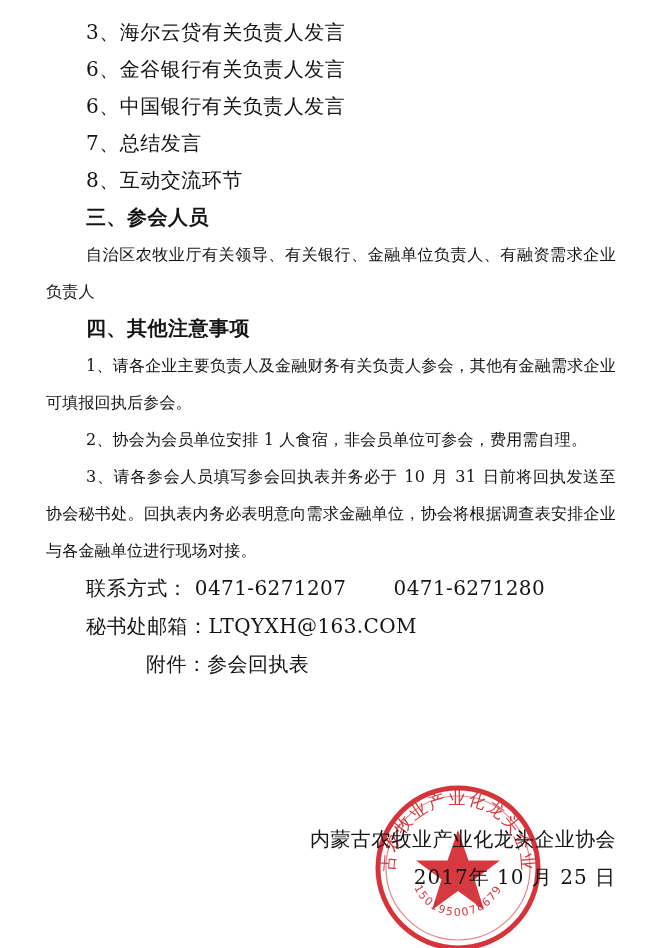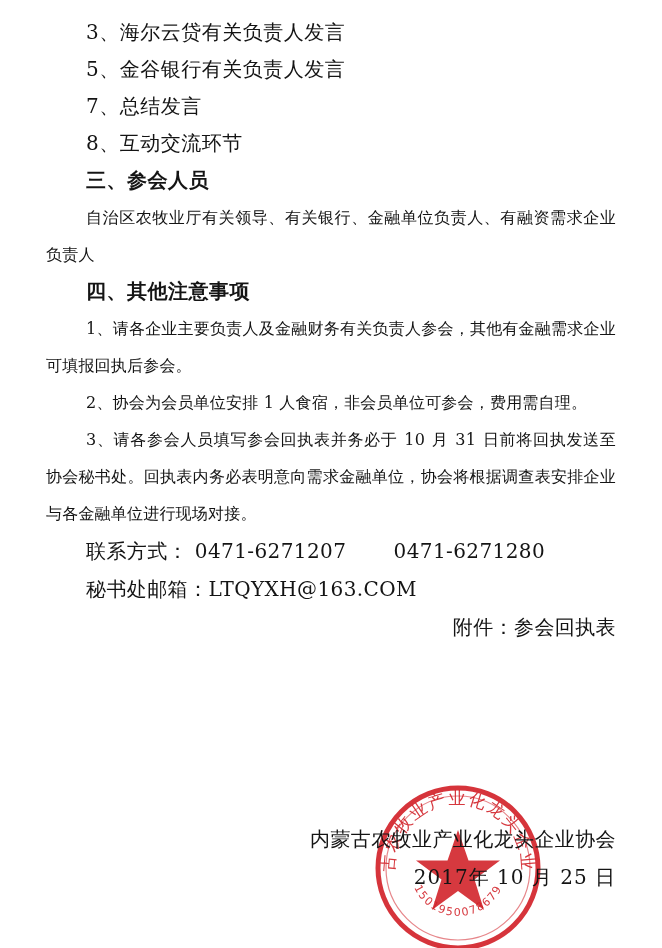--- a/index.html
+++ b/index.html
@@ -56,21 +56,20 @@
     text-indent: 40px;
     white-space: pre;
     color: #141414;
   }
   .attach {
     font-size: 20px;
     line-height: 38px;
     letter-spacing: 0.4px;
     text-indent: 100px;
     color: #141414;
-    text-align: right;
   }
   .signature-block {
     position: absolute;
     right: 46px;
     bottom: 52px;
     text-align: left;
     z-index: 3;
   }
   .sig-line {
     font-size: 20px;
@@ -101,21 +100,22 @@
   .seal svg {
     display: block;
   }
 </style>
 </head>
 <body>
 
 <div class="page">
 
   <div class="line indent-1">3、海尔云贷有关负责人发言</div>
-  <div class="line indent-1">5、金谷银行有关负责人发言</div>
+  <div class="line indent-1">6、金谷银行有关负责人发言</div>
+  <div class="line indent-1">6、中国银行有关负责人发言</div>
   <div class="line indent-1">7、总结发言</div>
   <div class="line indent-1">8、互动交流环节</div>
 
   <div class="line indent-1 bold">三、参会人员</div>
   <div class="para first">自治区农牧业厅有关领导、有关银行、金融单位负责人、有融资需求企业负责人</div>
 
   <div class="line indent-1 bold">四、其他注意事项</div>
 
   <div class="para first">1、请各企业主要负责人及金融财务有关负责人参会，其他有金融需求企业可填报回执后参会。</div>
   <div class="para first">2、协会为会员单位安排 1 人食宿，非会员单位可参会，费用需自理。</div>

